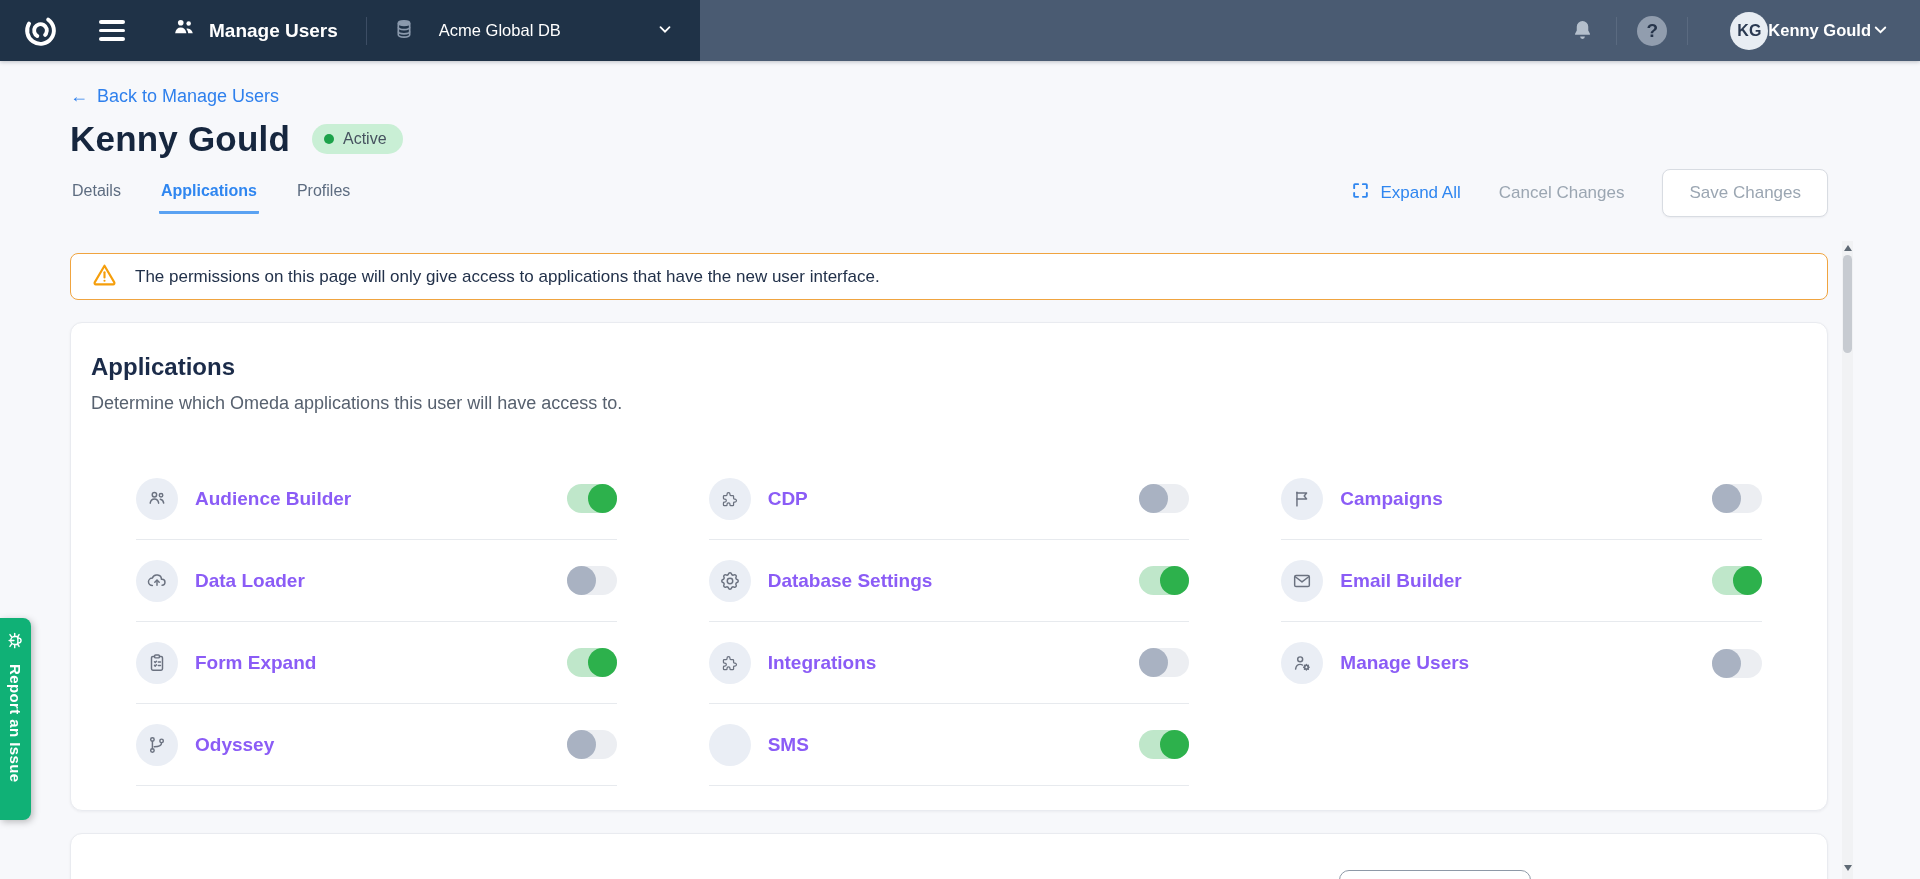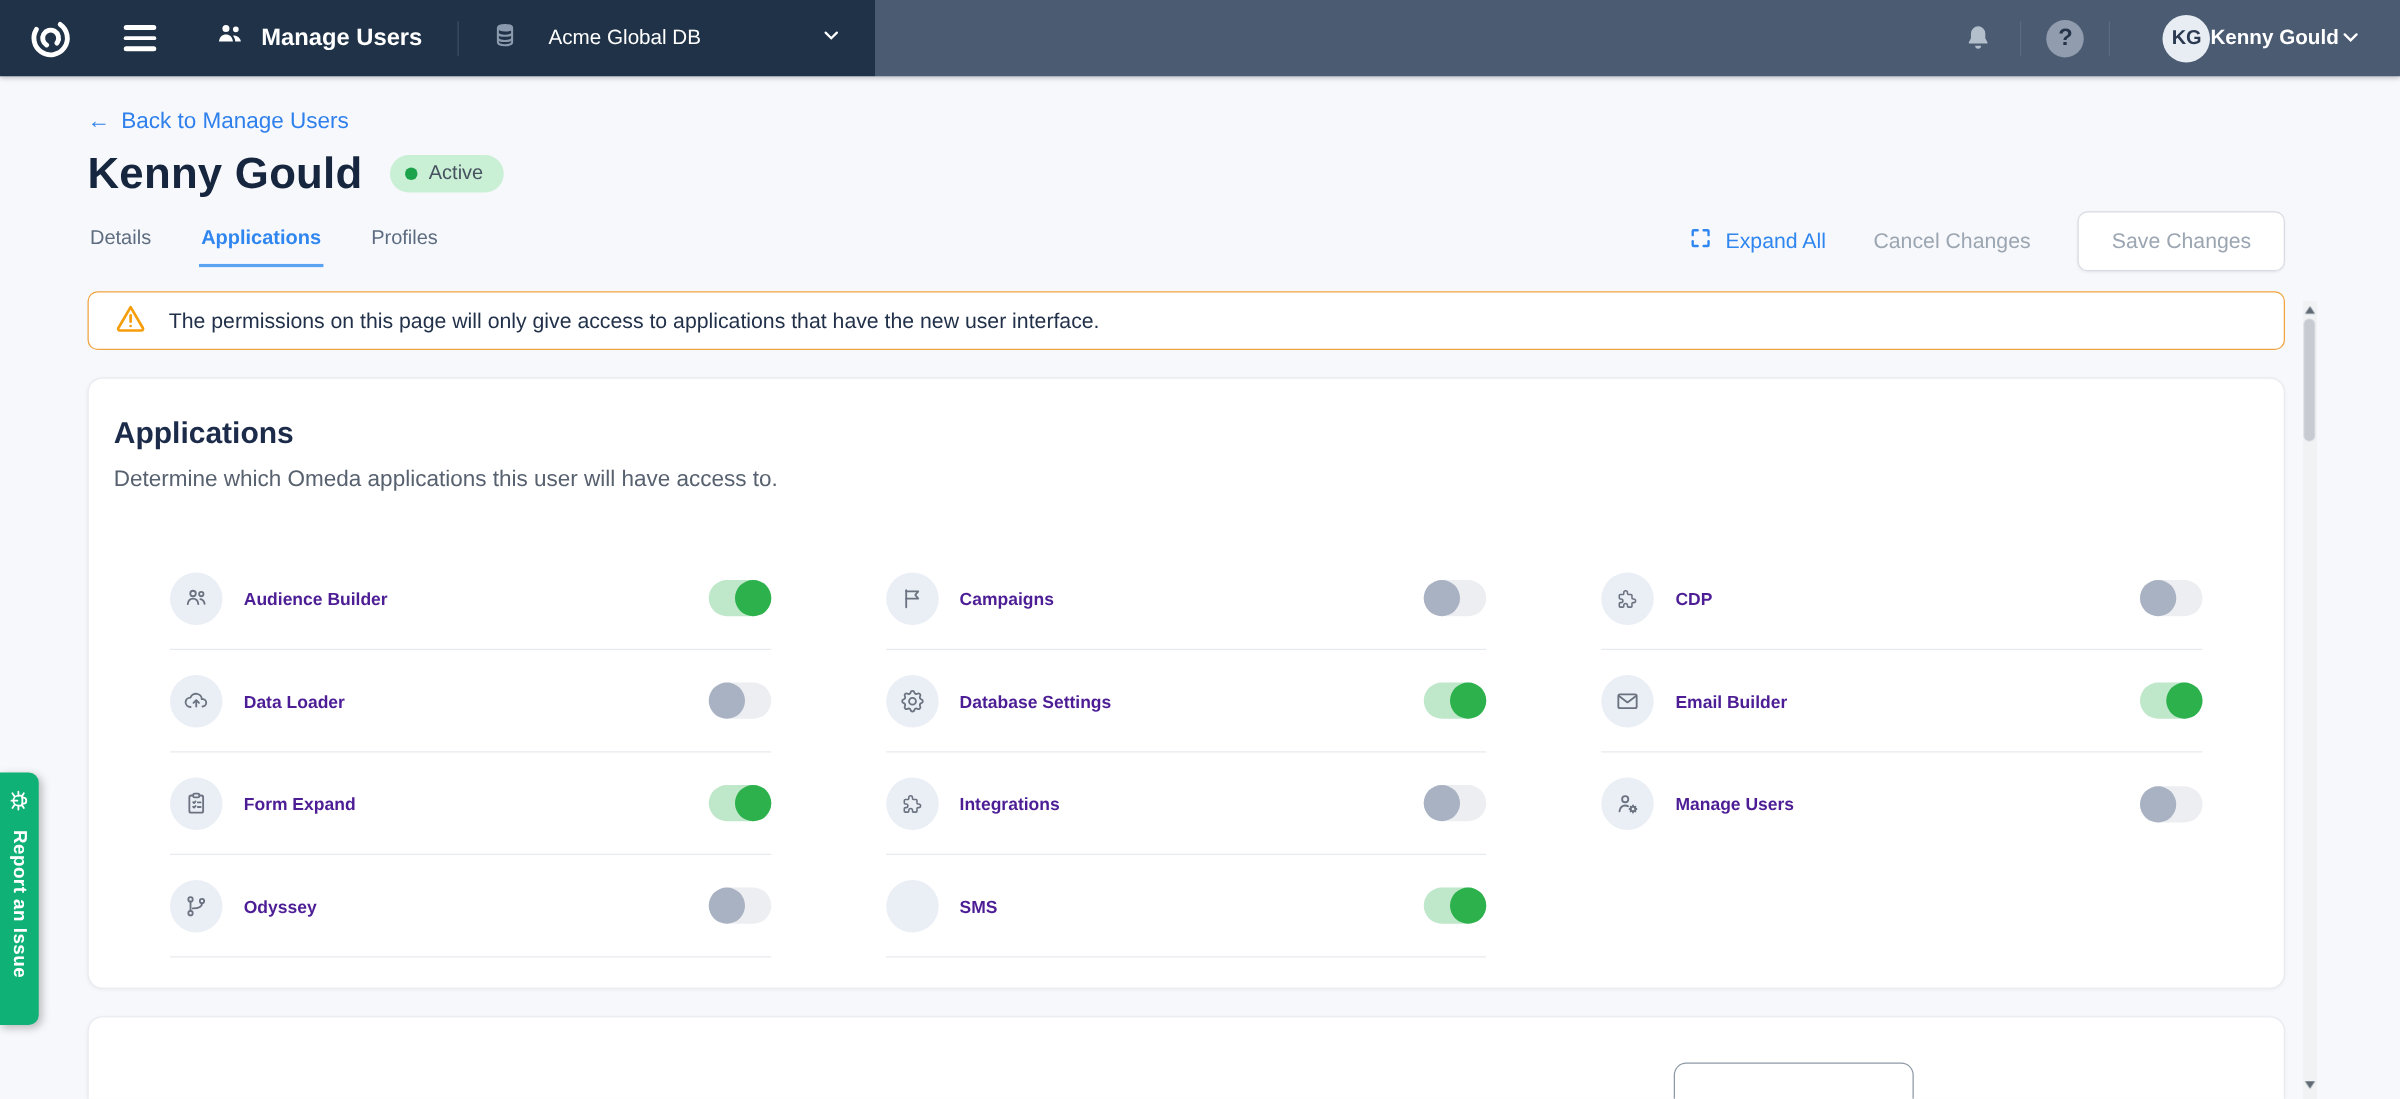--- a/index.html
+++ b/index.html
@@ -54,39 +54,39 @@
   .actions { margin-left:auto; display:flex; align-items:center; gap:38px; }
   .expand-btn { display:flex; align-items:center; gap:10px; background:none; border:none;
     cursor:pointer; color:#2f86f0; font-size:17px; font-weight:500; font-family:inherit; }
   .cancel-btn { background:none; border:none; color:#9ba6b2; font-size:17px;
     font-family:inherit; cursor:default; }
   .save-btn { background:#fff; border:1px solid #d8dce2; border-radius:8px;
     color:#9ba6b2; font-size:17px; font-weight:500; font-family:inherit;
     padding:13px 26px; cursor:default; box-shadow:0 1px 2px rgba(16,24,40,.05); }
 
   
-  .warning { margin-top:16px; height:47px; background:#fff; border:1px solid #f0a440;
+  .warning { margin-top:36px; height:47px; background:#fff; border:1px solid #f0a440;
     border-radius:8px; display:flex; align-items:center; gap:17px; padding:0 20px; }
   .warning p { font-size:17px; color:#22314a; }
 
   
   .card { margin-top:22px; background:#fff; border:1px solid #e9ebf0; border-radius:12px;
     box-shadow:0 1px 3px rgba(16,24,40,.05); }
   .card.apps { padding:30px 65px 24px 20px; }
   .card-title { font-size:24px; font-weight:700; color:#1b2b49; }
   .card-desc { margin-top:12px; font-size:18px; color:#57616f; }
   .apps-grid { margin:44px 0 0 45px; display:grid;
     grid-template-columns:repeat(3,1fr); column-gap:92px; }
   .app-cell { display:flex; align-items:center; gap:17px; height:82px;
     border-bottom:1px solid #e7eaee; }
   .app-cell.no-divider { border-bottom:none; }
   .app-icon { width:42px; height:42px; min-width:42px; border-radius:50%;
     background:#eaeef5; color:#6b7280; display:flex; align-items:center;
     justify-content:center; }
-  .app-label { font-size:14px; font-weight:700; color:#4c1d95; white-space:nowrap; }
+  .app-label { font-size:19px; font-weight:700; color:#8b5cf6; white-space:nowrap; }
   .toggle { margin-left:auto; width:50px; height:29px; min-width:50px; border-radius:15px;
     border:none; position:relative; cursor:pointer; }
   .toggle .knob { position:absolute; top:0; width:29px; height:29px; border-radius:50%; }
   .toggle.on { background:#bfe7ca; }
   .toggle.on .knob { right:0; background:#2db14c; }
   .toggle.off { background:#eceef2; }
   .toggle.off .knob { left:0; background:#a9b2c2; }
 
   
   .card.partial { height:100px; padding:0; }
@@ -248,36 +248,36 @@
             </svg>
           </span>
     <span class="app-label">Audience Builder</span>
     <button class="toggle on" role="switch" aria-checked="true">
       <span class="knob"></span>
     </button>
   </div>
         <div class="app-cell">
     <span class="app-icon">
             <svg width="22" height="22" viewBox="0 0 24 24" fill="none" stroke="currentColor" stroke-width="1.6" stroke-linecap="round" stroke-linejoin="round">
+              <path d="M4.5 7.5h2.6a1 1 0 0 0 1-1v-.8a1.9 1.9 0 0 1 3.8 0v.8a1 1 0 0 0 1 1h2.6a1 1 0 0 1 1 1v2.6a1 1 0 0 0 1 1h.8a1.9 1.9 0 0 1 0 3.8h-.8a1 1 0 0 0-1 1v2.6a1 1 0 0 1-1 1h-2.6a1 1 0 0 1-1-1v-.8a1.9 1.9 0 0 0-3.8 0v.8a1 1 0 0 1-1 1H4.5a1 1 0 0 1-1-1v-2.6a1 1 0 0 1 1-1h.8a1.9 1.9 0 0 0 0-3.8h-.8a1 1 0 0 1-1-1V8.5a1 1 0 0 1 1-1z" transform="scale(.85) translate(2.2 2.2)"></path>
+            </svg>
+          </span>
+    <span class="app-label">CDP</span>
+    <button class="toggle off" role="switch" aria-checked="false">
+      <span class="knob"></span>
+    </button>
+  </div>
+        <div class="app-cell">
+    <span class="app-icon">
+            <svg width="22" height="22" viewBox="0 0 24 24" fill="none" stroke="currentColor" stroke-width="1.6" stroke-linecap="round" stroke-linejoin="round">
               <path d="M6.5 4.5v15"></path>
               <path d="M6.5 5.5h10.5l-2.6 3.2 2.6 3.2H6.5"></path>
             </svg>
           </span>
     <span class="app-label">Campaigns</span>
-    <button class="toggle off" role="switch" aria-checked="false">
-      <span class="knob"></span>
-    </button>
-  </div>
-        <div class="app-cell">
-    <span class="app-icon">
-            <svg width="22" height="22" viewBox="0 0 24 24" fill="none" stroke="currentColor" stroke-width="1.6" stroke-linecap="round" stroke-linejoin="round">
-              <path d="M4.5 7.5h2.6a1 1 0 0 0 1-1v-.8a1.9 1.9 0 0 1 3.8 0v.8a1 1 0 0 0 1 1h2.6a1 1 0 0 1 1 1v2.6a1 1 0 0 0 1 1h.8a1.9 1.9 0 0 1 0 3.8h-.8a1 1 0 0 0-1 1v2.6a1 1 0 0 1-1 1h-2.6a1 1 0 0 1-1-1v-.8a1.9 1.9 0 0 0-3.8 0v.8a1 1 0 0 1-1 1H4.5a1 1 0 0 1-1-1v-2.6a1 1 0 0 1 1-1h.8a1.9 1.9 0 0 0 0-3.8h-.8a1 1 0 0 1-1-1V8.5a1 1 0 0 1 1-1z" transform="scale(.85) translate(2.2 2.2)"></path>
-            </svg>
-          </span>
-    <span class="app-label">CDP</span>
     <button class="toggle off" role="switch" aria-checked="false">
       <span class="knob"></span>
     </button>
   </div>
         <div class="app-cell">
     <span class="app-icon">
             <svg width="22" height="22" viewBox="0 0 24 24" fill="none" stroke="currentColor" stroke-width="1.6" stroke-linecap="round" stroke-linejoin="round">
               <path d="M7 17a4.3 4.1 0 0 1 0-8.2 5 4.6 0 0 1 9.8 1.4h.7a3.2 3.2 0 0 1 0 6.4"></path>
               <path d="M9.6 13.4 12 11l2.4 2.4"></path>
               <path d="M12 11.4v5.2"></path>

